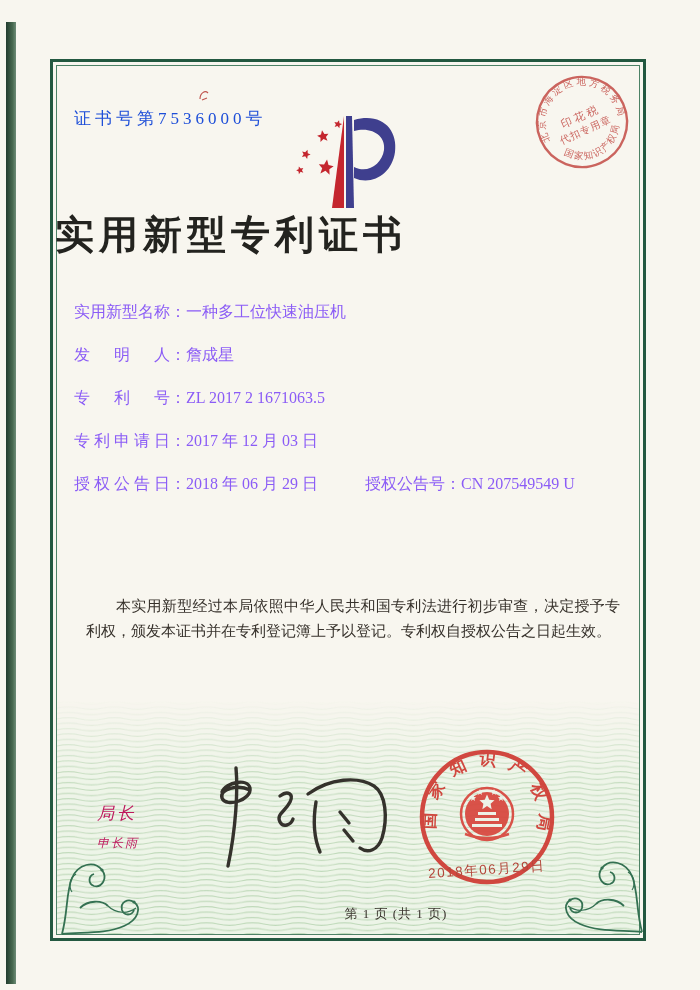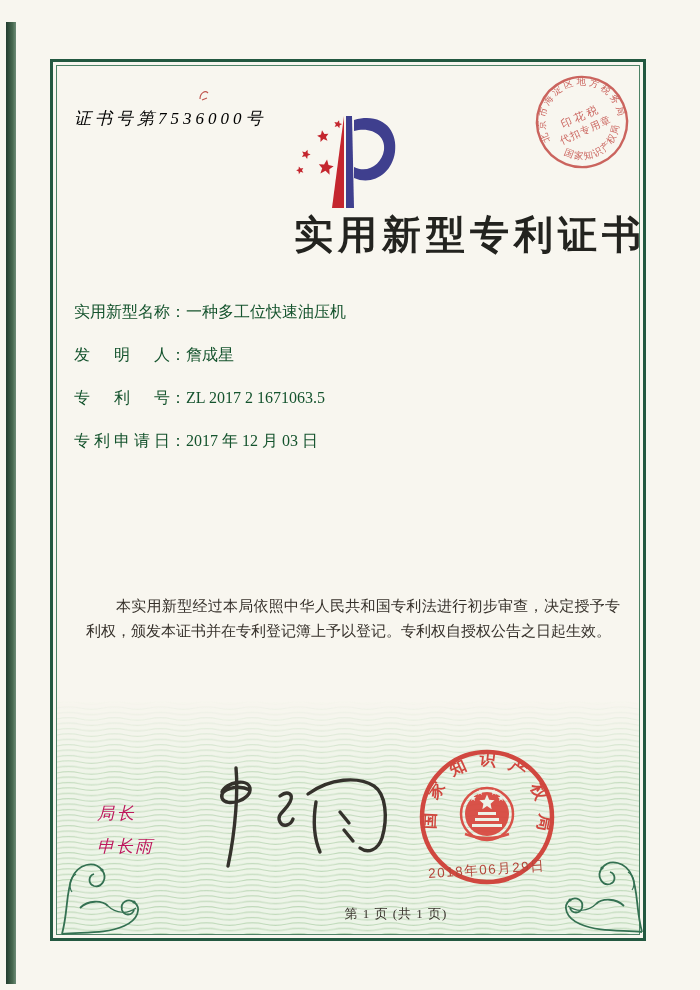--- a/index.html
+++ b/index.html
@@ -13,38 +13,38 @@
   .spine{left:6px;top:22px;width:10px;height:962px;
     background:linear-gradient(90deg,#223c2f,#47684f 65%,#6e8c77);}
   
   .frame-outer{left:50px;top:59px;width:596px;height:882px;
     border:3px solid #235840;box-sizing:border-box;}
   .frame-inner{left:56px;top:65px;width:584px;height:870px;
     border:1px solid #4d8266;box-sizing:border-box;}
   
   .guilloche{left:57px;top:700px;}
   
-  .cert-no{left:74px;top:107px;font-size:17px;letter-spacing:4px;color:#000000;font-style:italic;}
+  .cert-no{left:74px;top:107px;font-size:17px;letter-spacing:4px;color:#1d4ed8;}
   .stray-mark{left:198px;top:88px;}
-  .title{left:50px;top:208px;width:596px;text-align:right;
+  .title{left:50px;top:208px;width:596px;text-align:left;
     font-size:39px;font-weight:600;letter-spacing:5px;text-indent:5px;color:#23231f;}
-  .fields{left:74px;top:300px;width:560px;font-size:16px;color:#14532d;}
+  .fields{left:74px;top:300px;width:560px;font-size:16px;color:#8b5cf6;}
   .frow{margin-bottom:19px;white-space:nowrap;line-height:24px;position:relative;}
   .flabel{display:inline-block;width:96px;text-align:justify;text-align-last:justify;vertical-align:top;}
   .fcolon{display:inline-block;vertical-align:top;}
   .fvalue{display:inline-block;vertical-align:top;}
   .addr2{padding-left:113px;line-height:26px;margin-top:1px;}
   .row-addr{margin-bottom:9px;}
   .pubno{position:absolute;left:291px;top:0;}
   .body-text{left:74px;top:582px;width:558px;font-size:15px;line-height:25.3px;
     text-align:justify;color:#36312b;}
   .body-text p{margin:12px;text-indent:2em;}
   .director-label{left:97px;top:802px;font-size:17px;letter-spacing:3px;color:#2c2archive;}
   .director-label,.director-name{color:#be185d;font-style:italic;}
-  .director-name{left:97px;top:835px;font-size:17px;letter-spacing:2px;}
+  .director-name{left:97px;top:835px;font-size:12px;letter-spacing:2px;}
   .signature{left:192px;top:762px;}
   .office-seal{left:412px;top:742px;}
   .tax-stamp{left:534px;top:74px;transform:rotate(-24deg);}
   .logo{left:292px;top:112px;}
   .footer{left:50px;top:905px;width:692px;text-align:center;
     font-size:13px;letter-spacing:1px;color:#3a352e;}
   .flourish-bl{left:58px;top:848px;}
   .flourish-br{left:536px;top:822px;}
   
   .stamp-ring{font-family:"Liberation Sans",sans-serif;font-size:9.5px;fill:#c4504a;letter-spacing:2.6px;}
@@ -151,20 +151,26 @@
   </div>
   <div class="frow">
     <span class="flabel">发明人</span><span class="fcolon">：</span><span class="fvalue">詹成星</span>
   </div>
   <div class="frow">
     <span class="flabel">专利号</span><span class="fcolon">：</span><span class="fvalue">ZL 2017 2 1671063.5</span>
   </div>
   <div class="frow">
     <span class="flabel">专利申请日</span><span class="fcolon">：</span><span class="fvalue">2017 年 12 月 03 日</span>
   </div>
+  <div class="frow">
+    <span class="flabel">授权公告日</span><span class="fcolon">：</span><span class="fvalue">2018 年 06 月 29 日</span>
+    <span class="pubno">
+      <span>授权公告号</span><span>：</span><span>CN 207549549 U</span>
+    </span>
+  </div>
 </div>
 
 <div class="abs body-text">
   <p>本实用新型经过本局依照中华人民共和国专利法进行初步审查，决定授予专利权，颁发本证书并在专利登记簿上予以登记。专利权自授权公告之日起生效。</p>
 </div>
 
 <div class="abs director-label">局长</div>
 <div class="abs director-name">申长雨</div>
 
 <svg class="abs signature" width="220" height="115" viewBox="0 0 220 115">

